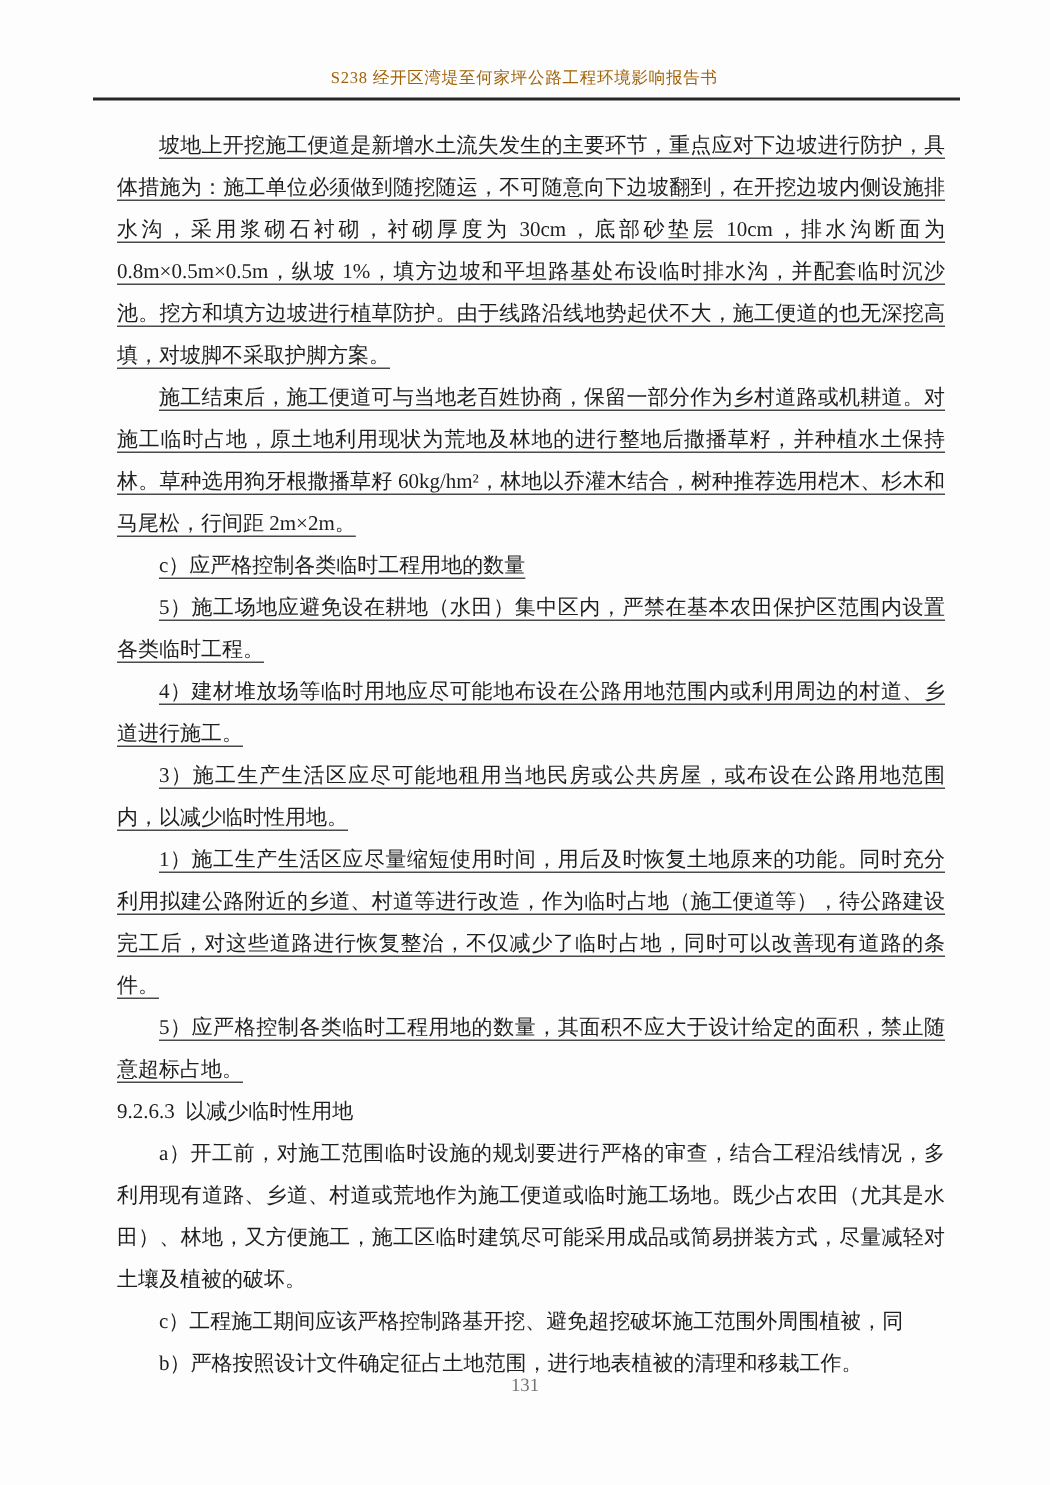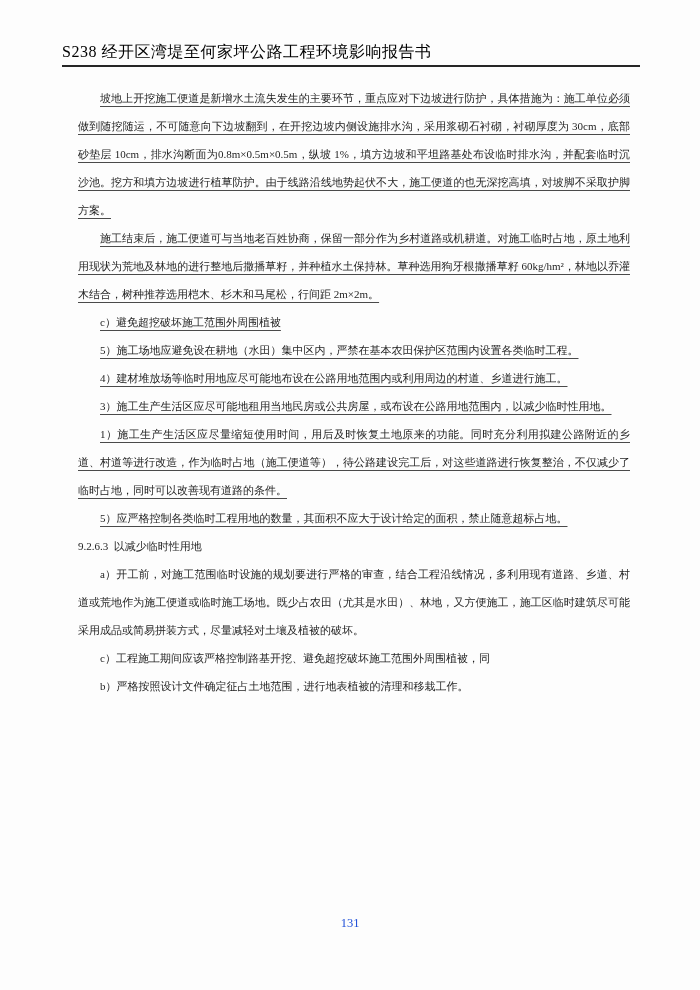--- a/index.html
+++ b/index.html
@@ -15,40 +15,40 @@
     background: #fdfdfd;
     overflow: hidden;
     font-family: "Liberation Serif", "DejaVu Serif", serif;
     color: #1e1e1e;
   }
   .page-header {
     position: absolute;
     top: 44px;
     left: 62px;
     right: 63px;
-    text-align: left;
-    font-size: 16px;
+    text-align: center;
+    font-size: 11px;
     letter-spacing: 0.5px;
-    color: #000000;
+    color: #a16207;
     line-height: 16px;
   }
   .header-rule {
     position: absolute;
     top: 65px;
     left: 62px;
     right: 60px;
     height: 0;
     border-top: 2px solid #262626;
   }
   .page-body {
     position: absolute;
     top: 84px;
     left: 78px;
     right: 70px;
-    font-size: 11px;
+    font-size: 14px;
     line-height: 28px;
     text-align: justify;
   }
   .para {
     margin: 0;
     padding: 0;
   }
   .para.indent,
   .para.indent-underline {
     text-indent: 2em;
@@ -63,36 +63,36 @@
     text-indent: 0;
     white-space: pre-wrap;
   }
   .page-footer {
     position: absolute;
     top: 916px;
     left: 0;
     right: 0;
     text-align: center;
     font-size: 12.5px;
-    color: #1d4ed8;
+    color: #737373;
   }
 </style>
 </head>
 <body>
 
 <div class="page">
   <header class="page-header">
     <span>S238 经开区湾堤至何家坪公路工程环境影响报告书</span>
   </header>
   <div class="header-rule"></div>
 
   <main class="page-body">
       <p class="para indent-underline">坡地上开挖施工便道是新增水土流失发生的主要环节，重点应对下边坡进行防护，具体措施为：施工单位必须做到随挖随运，不可随意向下边坡翻到，在开挖边坡内侧设施排水沟，采用浆砌石衬砌，衬砌厚度为 30cm，底部砂垫层 10cm，排水沟断面为0.8m×0.5m×0.5m，纵坡 1%，填方边坡和平坦路基处布设临时排水沟，并配套临时沉沙池。挖方和填方边坡进行植草防护。由于线路沿线地势起伏不大，施工便道的也无深挖高填，对坡脚不采取护脚方案。</p>
       <p class="para indent-underline">施工结束后，施工便道可与当地老百姓协商，保留一部分作为乡村道路或机耕道。对施工临时占地，原土地利用现状为荒地及林地的进行整地后撒播草籽，并种植水土保持林。草种选用狗牙根撒播草籽 60kg/hm²，林地以乔灌木结合，树种推荐选用桤木、杉木和马尾松，行间距 2m×2m。</p>
-      <p class="para indent-underline">c）避免超挖破坏施工范围外周围植被</p>
+      <p class="para indent-underline">c）应严格控制各类临时工程用地的数量</p>
       <p class="para indent-underline">5）施工场地应避免设在耕地（水田）集中区内，严禁在基本农田保护区范围内设置各类临时工程。</p>
       <p class="para indent-underline">4）建材堆放场等临时用地应尽可能地布设在公路用地范围内或利用周边的村道、乡道进行施工。</p>
       <p class="para indent-underline">3）施工生产生活区应尽可能地租用当地民房或公共房屋，或布设在公路用地范围内，以减少临时性用地。</p>
       <p class="para indent-underline">1）施工生产生活区应尽量缩短使用时间，用后及时恢复土地原来的功能。同时充分利用拟建公路附近的乡道、村道等进行改造，作为临时占地（施工便道等），待公路建设完工后，对这些道路进行恢复整治，不仅减少了临时占地，同时可以改善现有道路的条件。</p>
       <p class="para indent-underline">5）应严格控制各类临时工程用地的数量，其面积不应大于设计给定的面积，禁止随意超标占地。</p>
       <p class="para heading">9.2.6.3  以减少临时性用地</p>
       <p class="para indent">a）开工前，对施工范围临时设施的规划要进行严格的审查，结合工程沿线情况，多利用现有道路、乡道、村道或荒地作为施工便道或临时施工场地。既少占农田（尤其是水田）、林地，又方便施工，施工区临时建筑尽可能采用成品或简易拼装方式，尽量减轻对土壤及植被的破坏。</p>
       <p class="para indent">c）工程施工期间应该严格控制路基开挖、避免超挖破坏施工范围外周围植被，同</p>
       <p class="para indent">b）严格按照设计文件确定征占土地范围，进行地表植被的清理和移栽工作。</p>
     </main>

